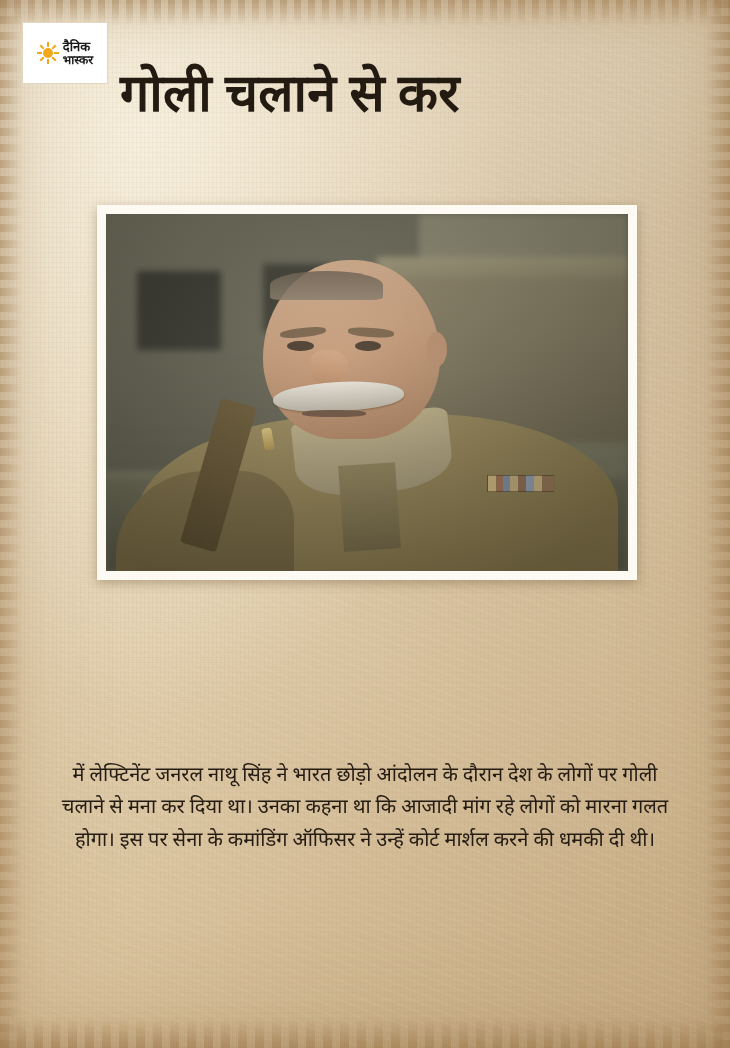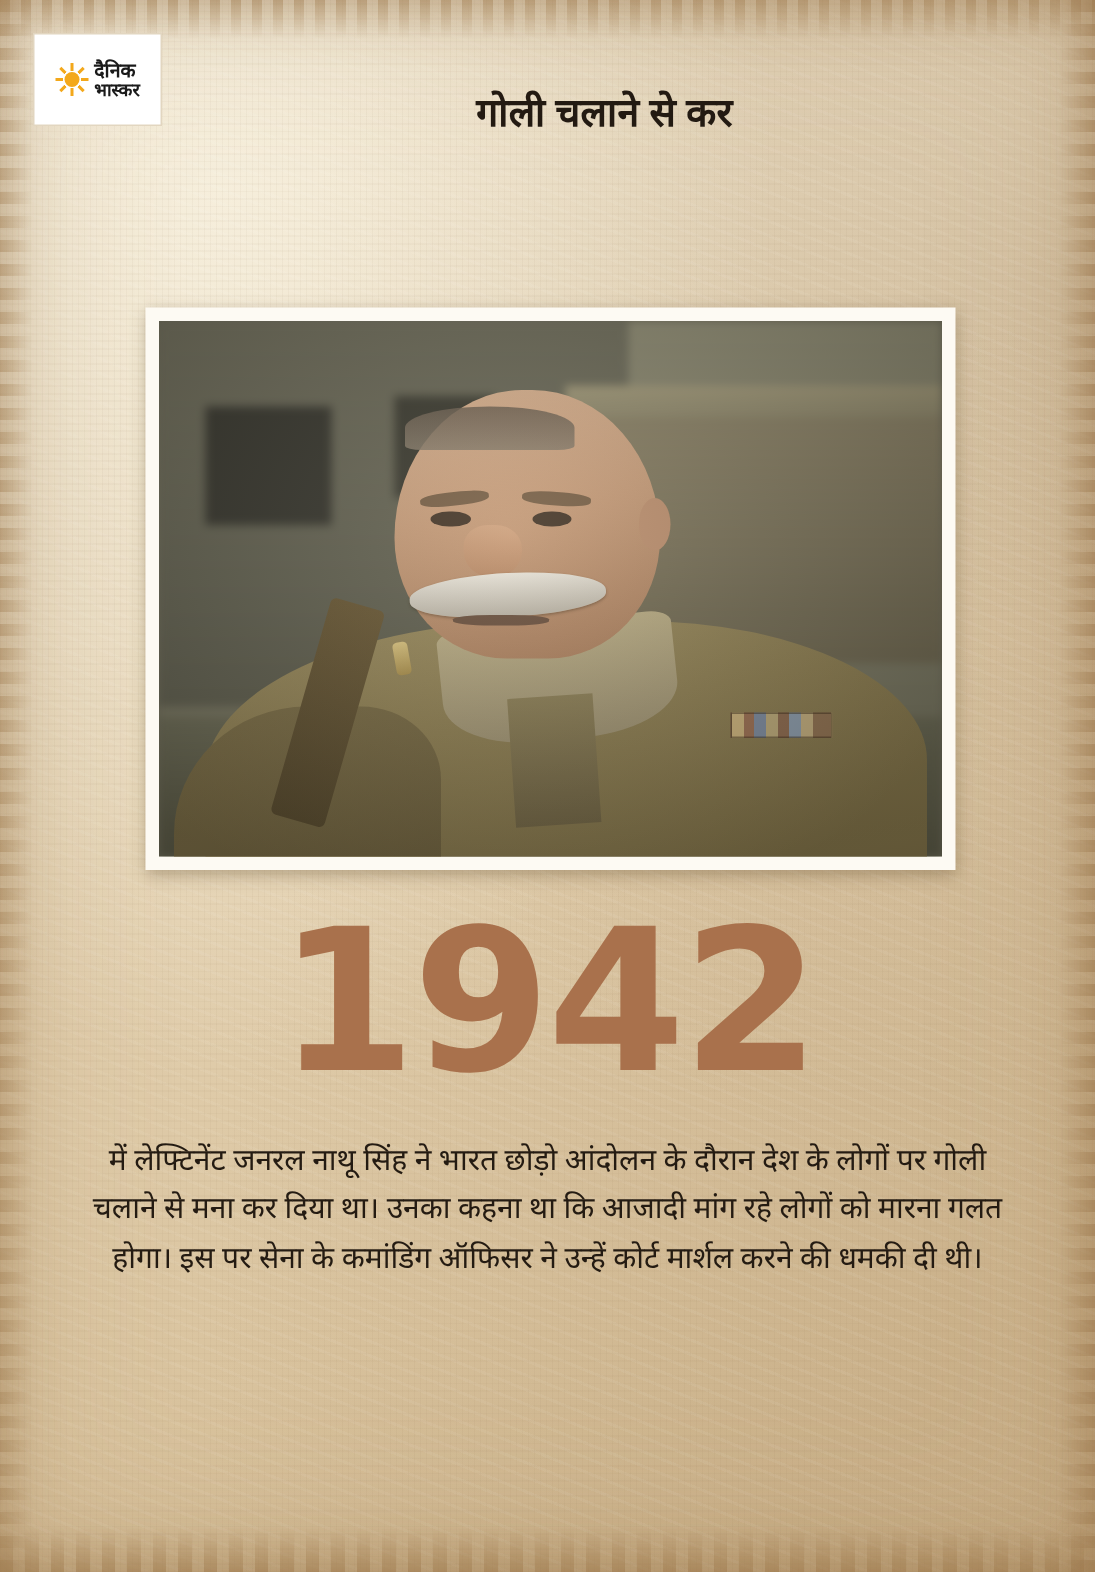--- a/index.html
+++ b/index.html
@@ -106,24 +106,24 @@
     letter-spacing: 0px;
   }
   .logo-text .l2 { font-size: 12px; }
 
   
   .headline {
     position: absolute;
     top: 58px;
     left: 120px;
     right: 44px;
-    text-align: center;
+    text-align: left;
     font-family: "Liberation Serif", serif;
     font-weight: bold;
-    font-size: 26px;
+    font-size: 52px;
     line-height: 1.38;
     color: #231a12;
     letter-spacing: 0.2px;
     z-index: 4;
   }
   .headline .l2 { display: block; }
 
   
   .photo-frame {
     position: absolute;
@@ -378,17 +378,16 @@
           <div class="eye-r"></div>
           <div class="nose"></div>
           <div class="moustache"></div>
           <div class="mouth"></div>
         </div>
       </div>
       <div class="photo-shade"></div>
     </div>
   </div>
 
-  <div class="year">1942</div>
 
   <div class="body-copy">में लेफ्टिनेंट जनरल नाथू सिंह ने भारत छोड़ो आंदोलन के दौरान देश के लोगों पर गोली चलाने से मना कर दिया था। उनका कहना था कि आजादी मांग रहे लोगों को मारना गलत होगा। इस पर सेना के कमांडिंग ऑफिसर ने उन्हें कोर्ट मार्शल करने की धमकी दी थी।</div>
 
 </div>
 
 </body></html>

